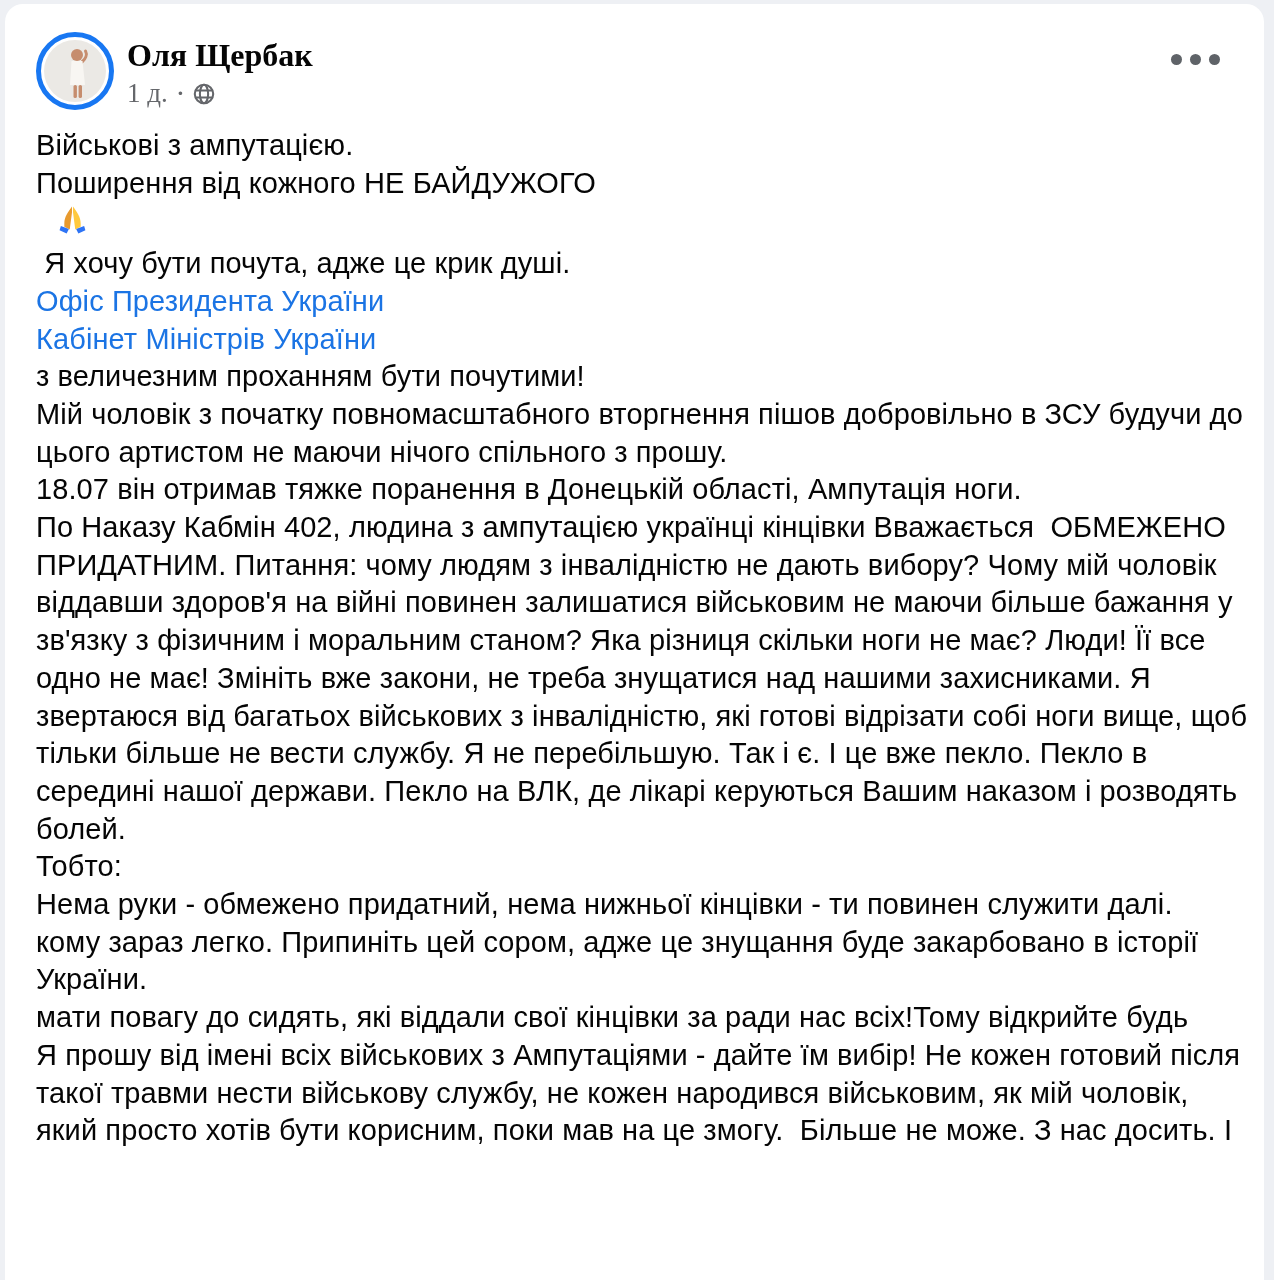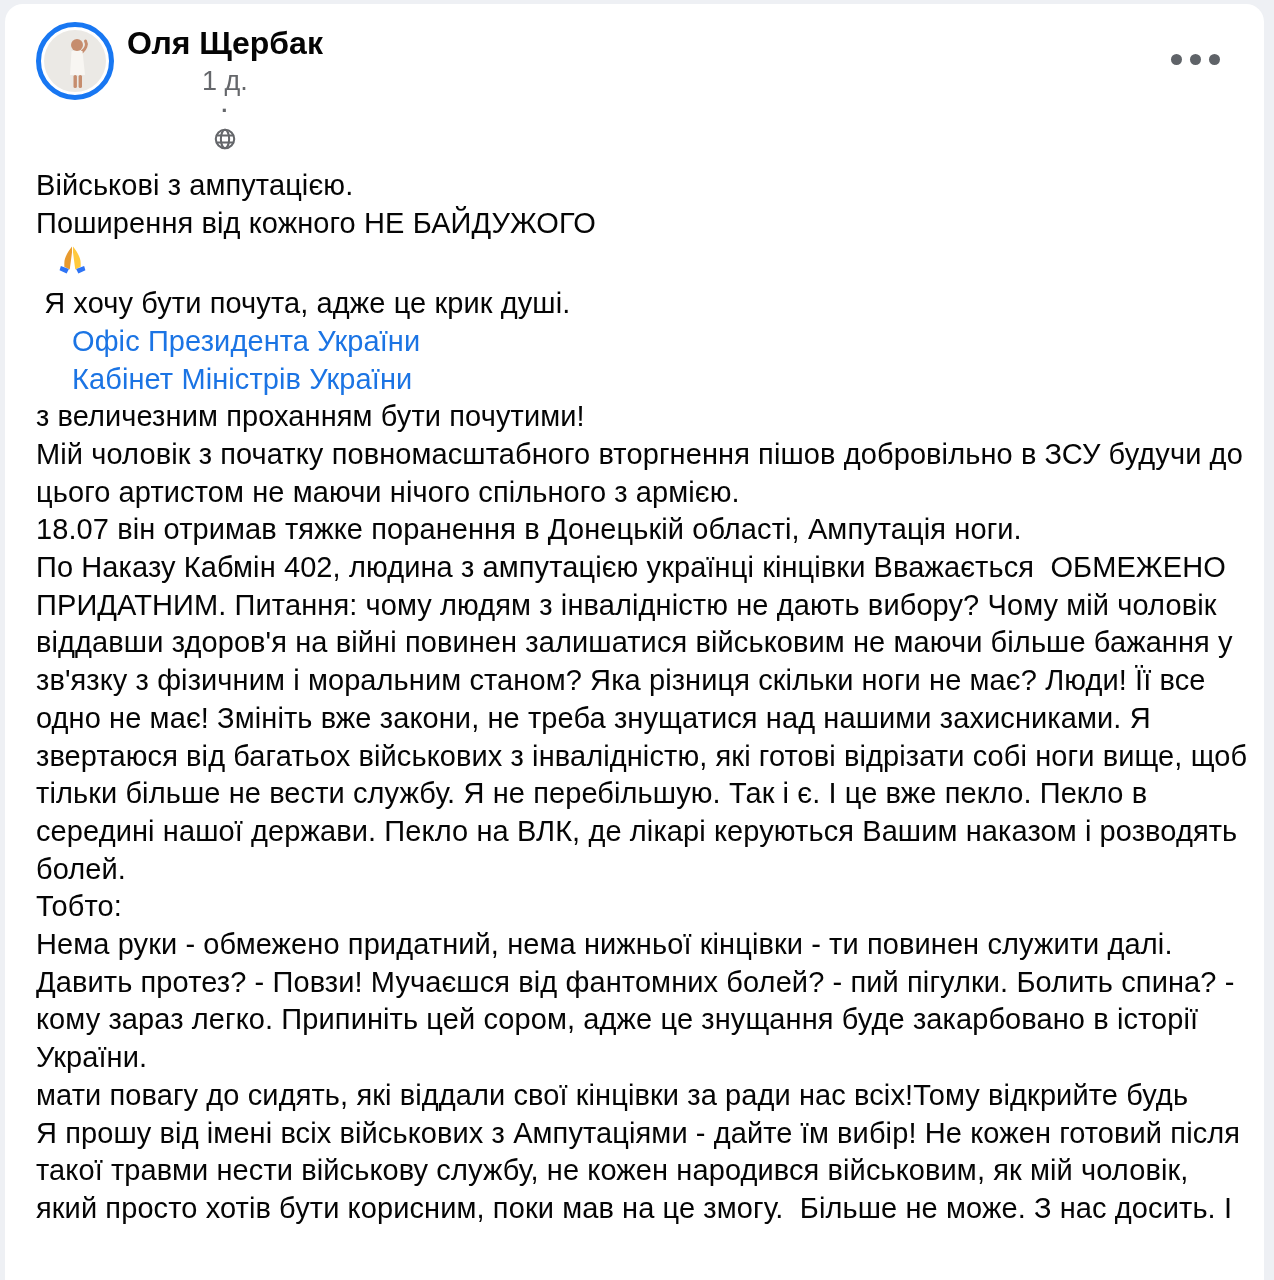--- a/index.html
+++ b/index.html
@@ -17,22 +17,23 @@
     top: 4px;
     width: 1259px;
     height: 1276px;
     background: var(--card-bg, #ffffff);
     border-radius: 18px 18px 0 0;
     overflow: hidden;
   }
   .header {
     position: relative;
     display: flex;
-    align-items: flex-start;
-    padding: 18px 40px 0 31px;
+    align-items: center;
+    padding: 28px 40px 0 31px;
+    font-family: Liberation Serif, serif;
   }
   .avatar-ring {
     width: 78px;
     height: 78px;
     box-sizing: border-box;
     border: 5px solid var(--ring, #1877f2);
     border-radius: 50%;
     display: flex;
     align-items: center;
     justify-content: center;
@@ -58,21 +59,20 @@
     line-height: 38px;
     cursor: pointer;
   }
   .meta {
     display: flex;
     align-items: center;
     margin-top: 4px;
     color: var(--muted, #65676b);
     font-size: 27px;
     line-height: 30px;
-    flex-direction: column;
   }
   .meta .sep {
     margin: 0 9px;
     font-weight: 700;
     font-size: 22px;
   }
   .meta .globe {
     display: inline-flex;
     margin-top: 2px;
   }
@@ -98,21 +98,20 @@
     color: var(--text, #050505);
     letter-spacing: 0.1px;
     overflow: hidden;
   }
   .post-line {
     white-space: pre;
   }
   .post-line.link {
     color: var(--link, #1b74e4);
     cursor: pointer;
-    margin-left: 36px;
   }
   .emoji {
     display: inline-block;
     vertical-align: -5px;
     margin-left: 5px;
   }
 </style>
 </head>
 <body>
 
@@ -164,34 +163,33 @@
     <path d="M18.6 3 C23 9 27.5 15 27.5 22.5 L27.5 26.5 L21.2 29.5 L18.6 10 Z" fill="#ffc93d"></path>
     <path d="M4.5 25.5 L13.8 29 L11.2 34.2 L3 30.5 Z" fill="#2e74f5"></path>
     <path d="M31.5 25.5 L22.2 29 L24.8 34.2 L33 30.5 Z" fill="#2e74f5"></path>
   </svg></span>
 </div>
       <div class="post-line"><span> Я хочу бути почута, адже це крик душі.</span></div>
       <div class="post-line link"><span>Офіс Президента України</span></div>
       <div class="post-line link"><span>Кабінет Міністрів України</span></div>
       <div class="post-line"><span>з величезним проханням бути почутими!</span></div>
       <div class="post-line"><span>Мій чоловік з початку повномасштабного вторгнення пішов добровільно в ЗСУ будучи до</span></div>
-      <div class="post-line"><span>цього артистом не маючи нічого спільного з армією.</span></div>
+      <div class="post-line"><span>цього артистом не маючи нічого спільного з прошу.</span></div>
       <div class="post-line"><span>18.07 він отримав тяжке поранення в Донецькій області, Ампутація ноги.</span></div>
       <div class="post-line"><span>По Наказу Кабмін 402, людина з ампутацією українці кінцівки Вважається  ОБМЕЖЕНО</span></div>
       <div class="post-line"><span>ПРИДАТНИМ. Питання: чому людям з інвалідністю не дають вибору? Чому мій чоловік</span></div>
       <div class="post-line"><span>віддавши здоров'я на війні повинен залишатися військовим не маючи більше бажання у</span></div>
       <div class="post-line"><span>зв'язку з фізичним і моральним станом? Яка різниця скільки ноги не має? Люди! Її все</span></div>
       <div class="post-line"><span>одно не має! Змініть вже закони, не треба знущатися над нашими захисниками. Я</span></div>
       <div class="post-line"><span>звертаюся від багатьох військових з інвалідністю, які готові відрізати собі ноги вище, щоб</span></div>
       <div class="post-line"><span>тільки більше не вести службу. Я не перебільшую. Так і є. І це вже пекло. Пекло в</span></div>
       <div class="post-line"><span>середині нашої держави. Пекло на ВЛК, де лікарі керуються Вашим наказом і розводять</span></div>
       <div class="post-line"><span>болей.</span></div>
       <div class="post-line"><span>Тобто:</span></div>
       <div class="post-line"><span>Нема руки - обмежено придатний, нема нижньої кінцівки - ти повинен служити далі.</span></div>
-      <div class="post-line"><span>Давить протез? - Повзи! Мучаєшся від фантомних болей? - пий пігулки. Болить спина? -</span></div>
       <div class="post-line"><span>кому зараз легко. Припиніть цей сором, адже це знущання буде закарбовано в історії</span></div>
       <div class="post-line"><span>України.</span></div>
       <div class="post-line"><span>мати повагу до сидять, які віддали свої кінцівки за ради нас всіх!Тому відкрийте будь</span></div>
       <div class="post-line"><span>Я прошу від імені всіх військових з Ампутаціями - дайте їм вибір! Не кожен готовий після</span></div>
       <div class="post-line"><span>такої травми нести військову службу, не кожен народився військовим, як мій чоловік,</span></div>
       <div class="post-line"><span>який просто хотів бути корисним, поки мав на це змогу.  Більше не може. З нас досить. І</span></div>
     </div>
 
 </div>
 

